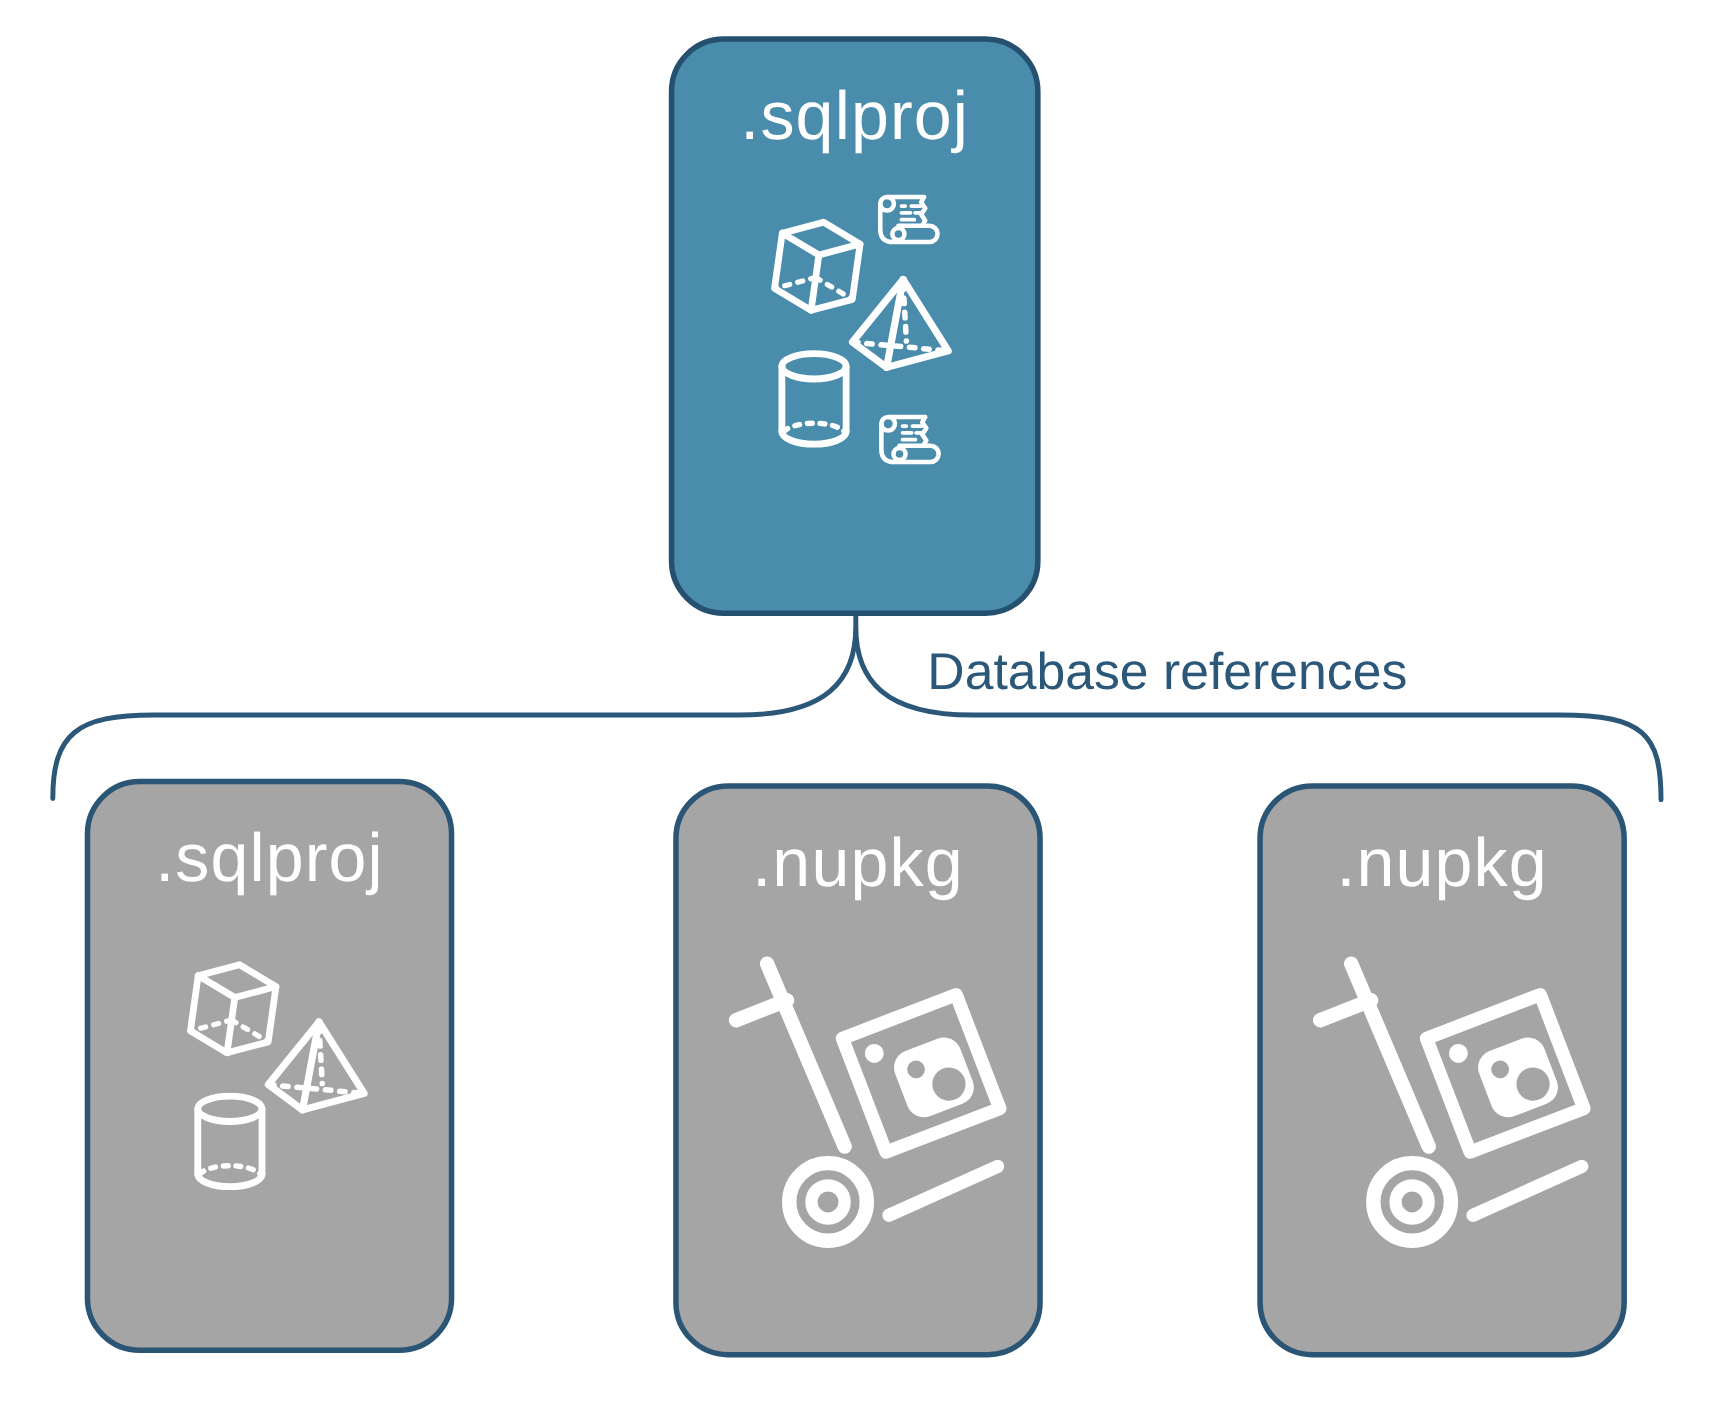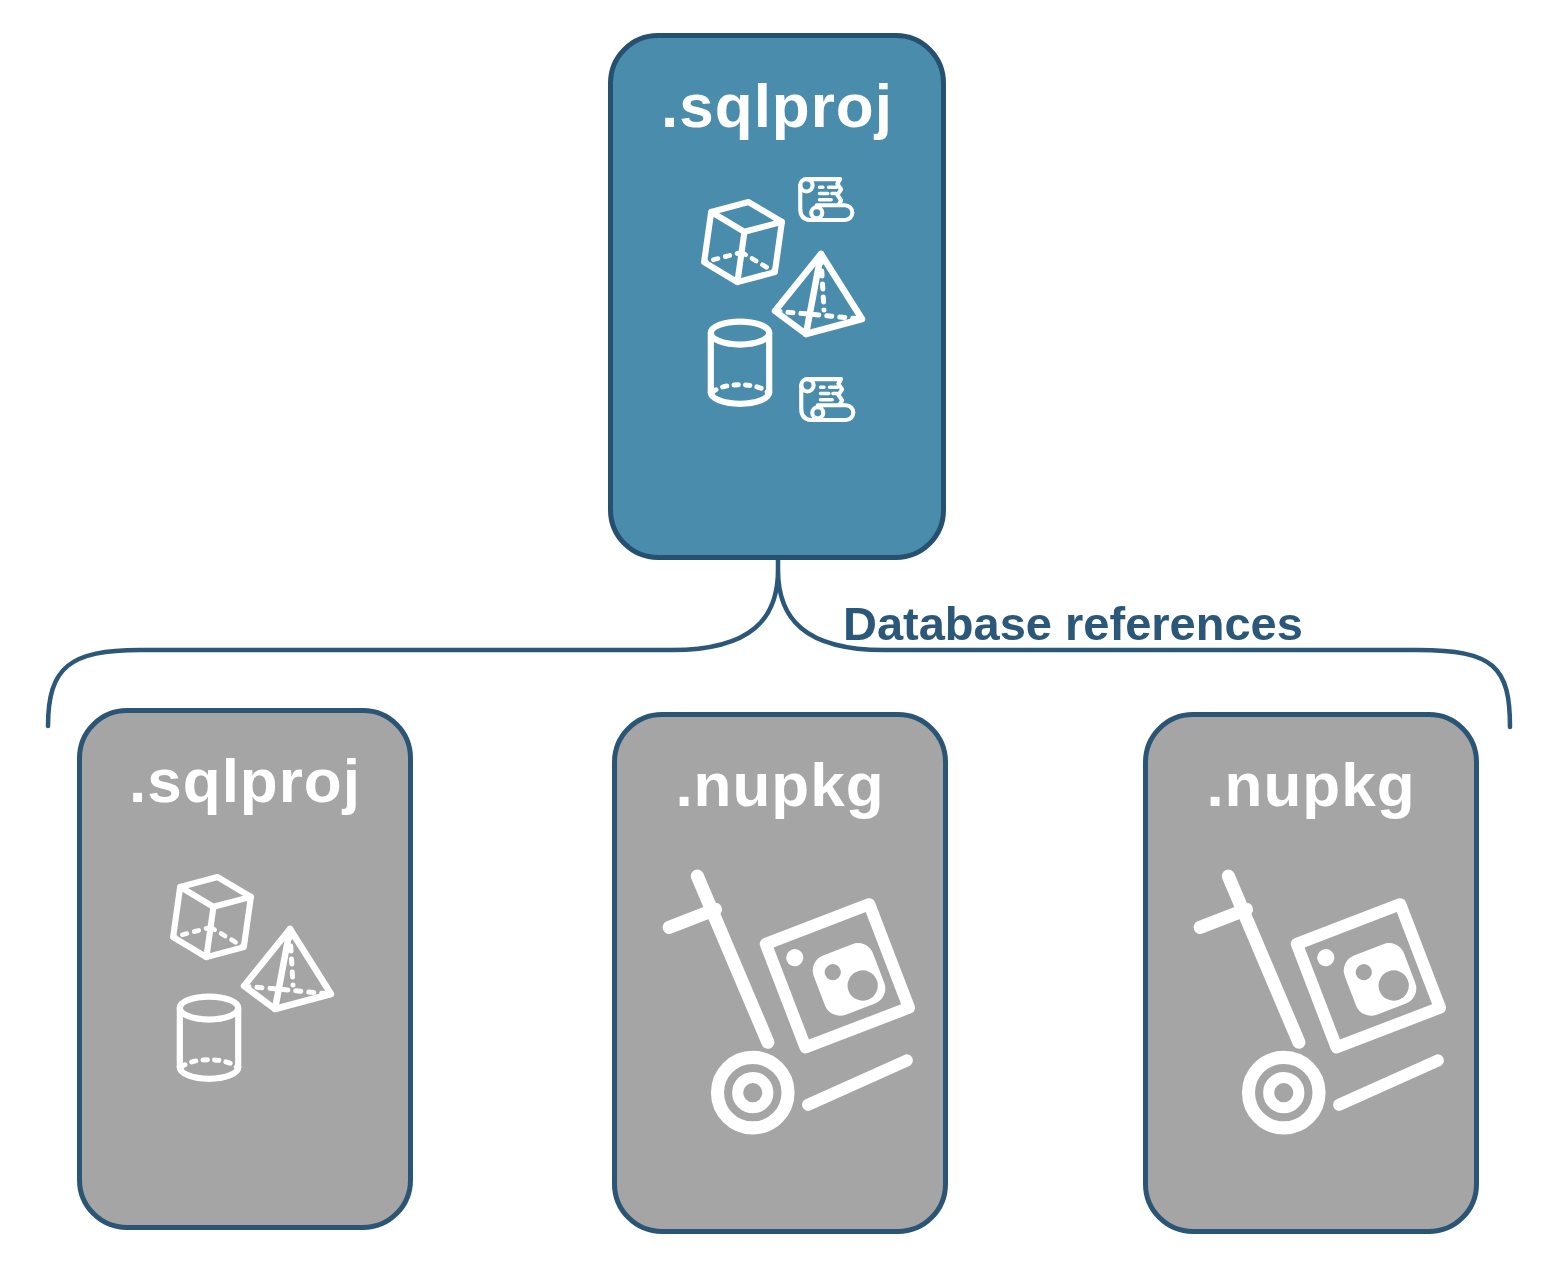--- a/index.html
+++ b/index.html
@@ -8,25 +8,25 @@
     font-family:"Liberation Sans",sans-serif;
   }
   .connector-svg{position:absolute;left:0;top:0;width:1566px;height:1274px;pointer-events:none;}
   .node{position:absolute;box-sizing:border-box;border-radius:50px;border:5px solid #2b5575;}
   .node-root{left:608px;top:33px;width:338px;height:527px;background:#4a8cab;border-color:#26506f;}
   .node-child{width:336px;height:522px;background:#a5a5a5;}
   .child-0{left:77px;top:708px;}
   .child-1{left:612px;top:712px;}
   .child-2{left:1143px;top:712px;}
   .node-title{
-    text-align:center;margin-top:34px;font-size:62px;font-weight:700;color:#ffffff;
+    text-align:center;margin-top:34px;font-size:62px;font-weight:400;color:#ffffff;
     letter-spacing:1px;line-height:1.1;
   }
   .edge-label{
-    position:absolute;left:843px;top:596px;font-size:47px;font-weight:700;color:#2b5778;
+    position:absolute;left:843px;top:582px;font-size:47px;font-weight:400;color:#2b5778;
     letter-spacing:0px;white-space:nowrap;
   }
   .icon{position:absolute;overflow:visible;}
   .ic-cube{left:83px;top:158px;width:94px;height:94px;}
   .ic-scroll-1{left:179px;top:130px;width:66px;height:62px;}
   .ic-pyramid{left:155px;top:210px;width:110px;height:100px;}
   .ic-cylinder{left:91px;top:280px;width:72px;height:92px;}
   .ic-scroll-2{left:180px;top:330px;width:66px;height:62px;}
   .ic-nuget{left:38px;top:146px;width:262px;height:277px;}
   .defs-hidden{position:absolute;width:0;height:0;overflow:hidden;}

